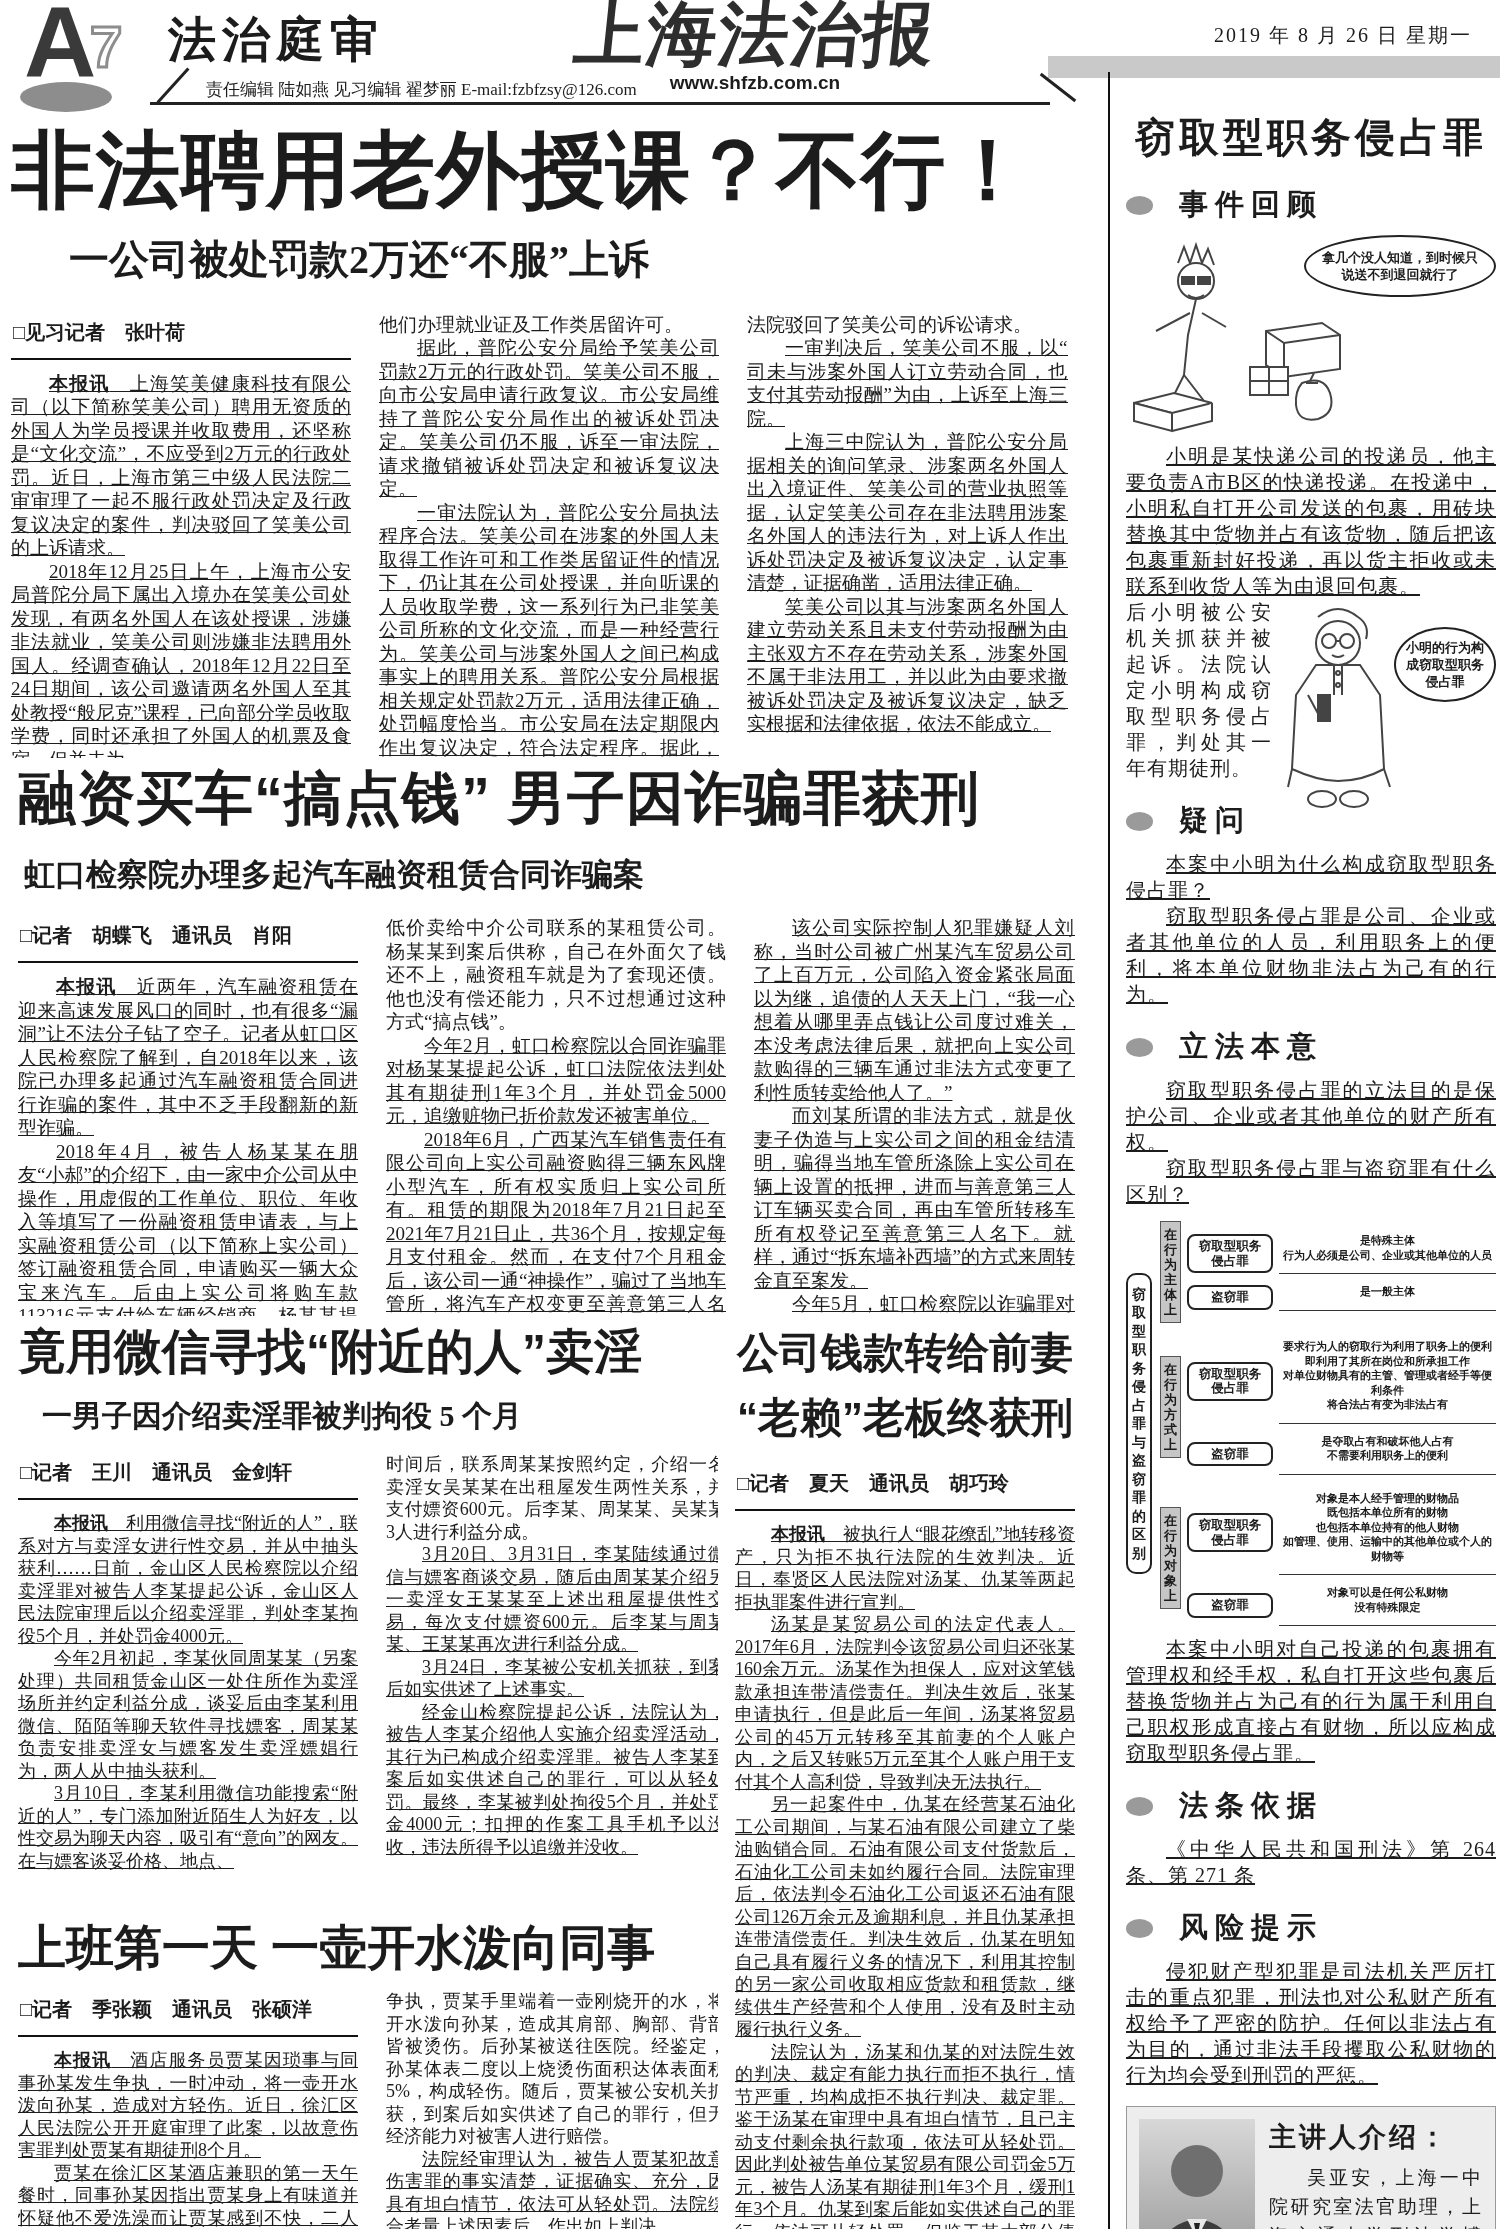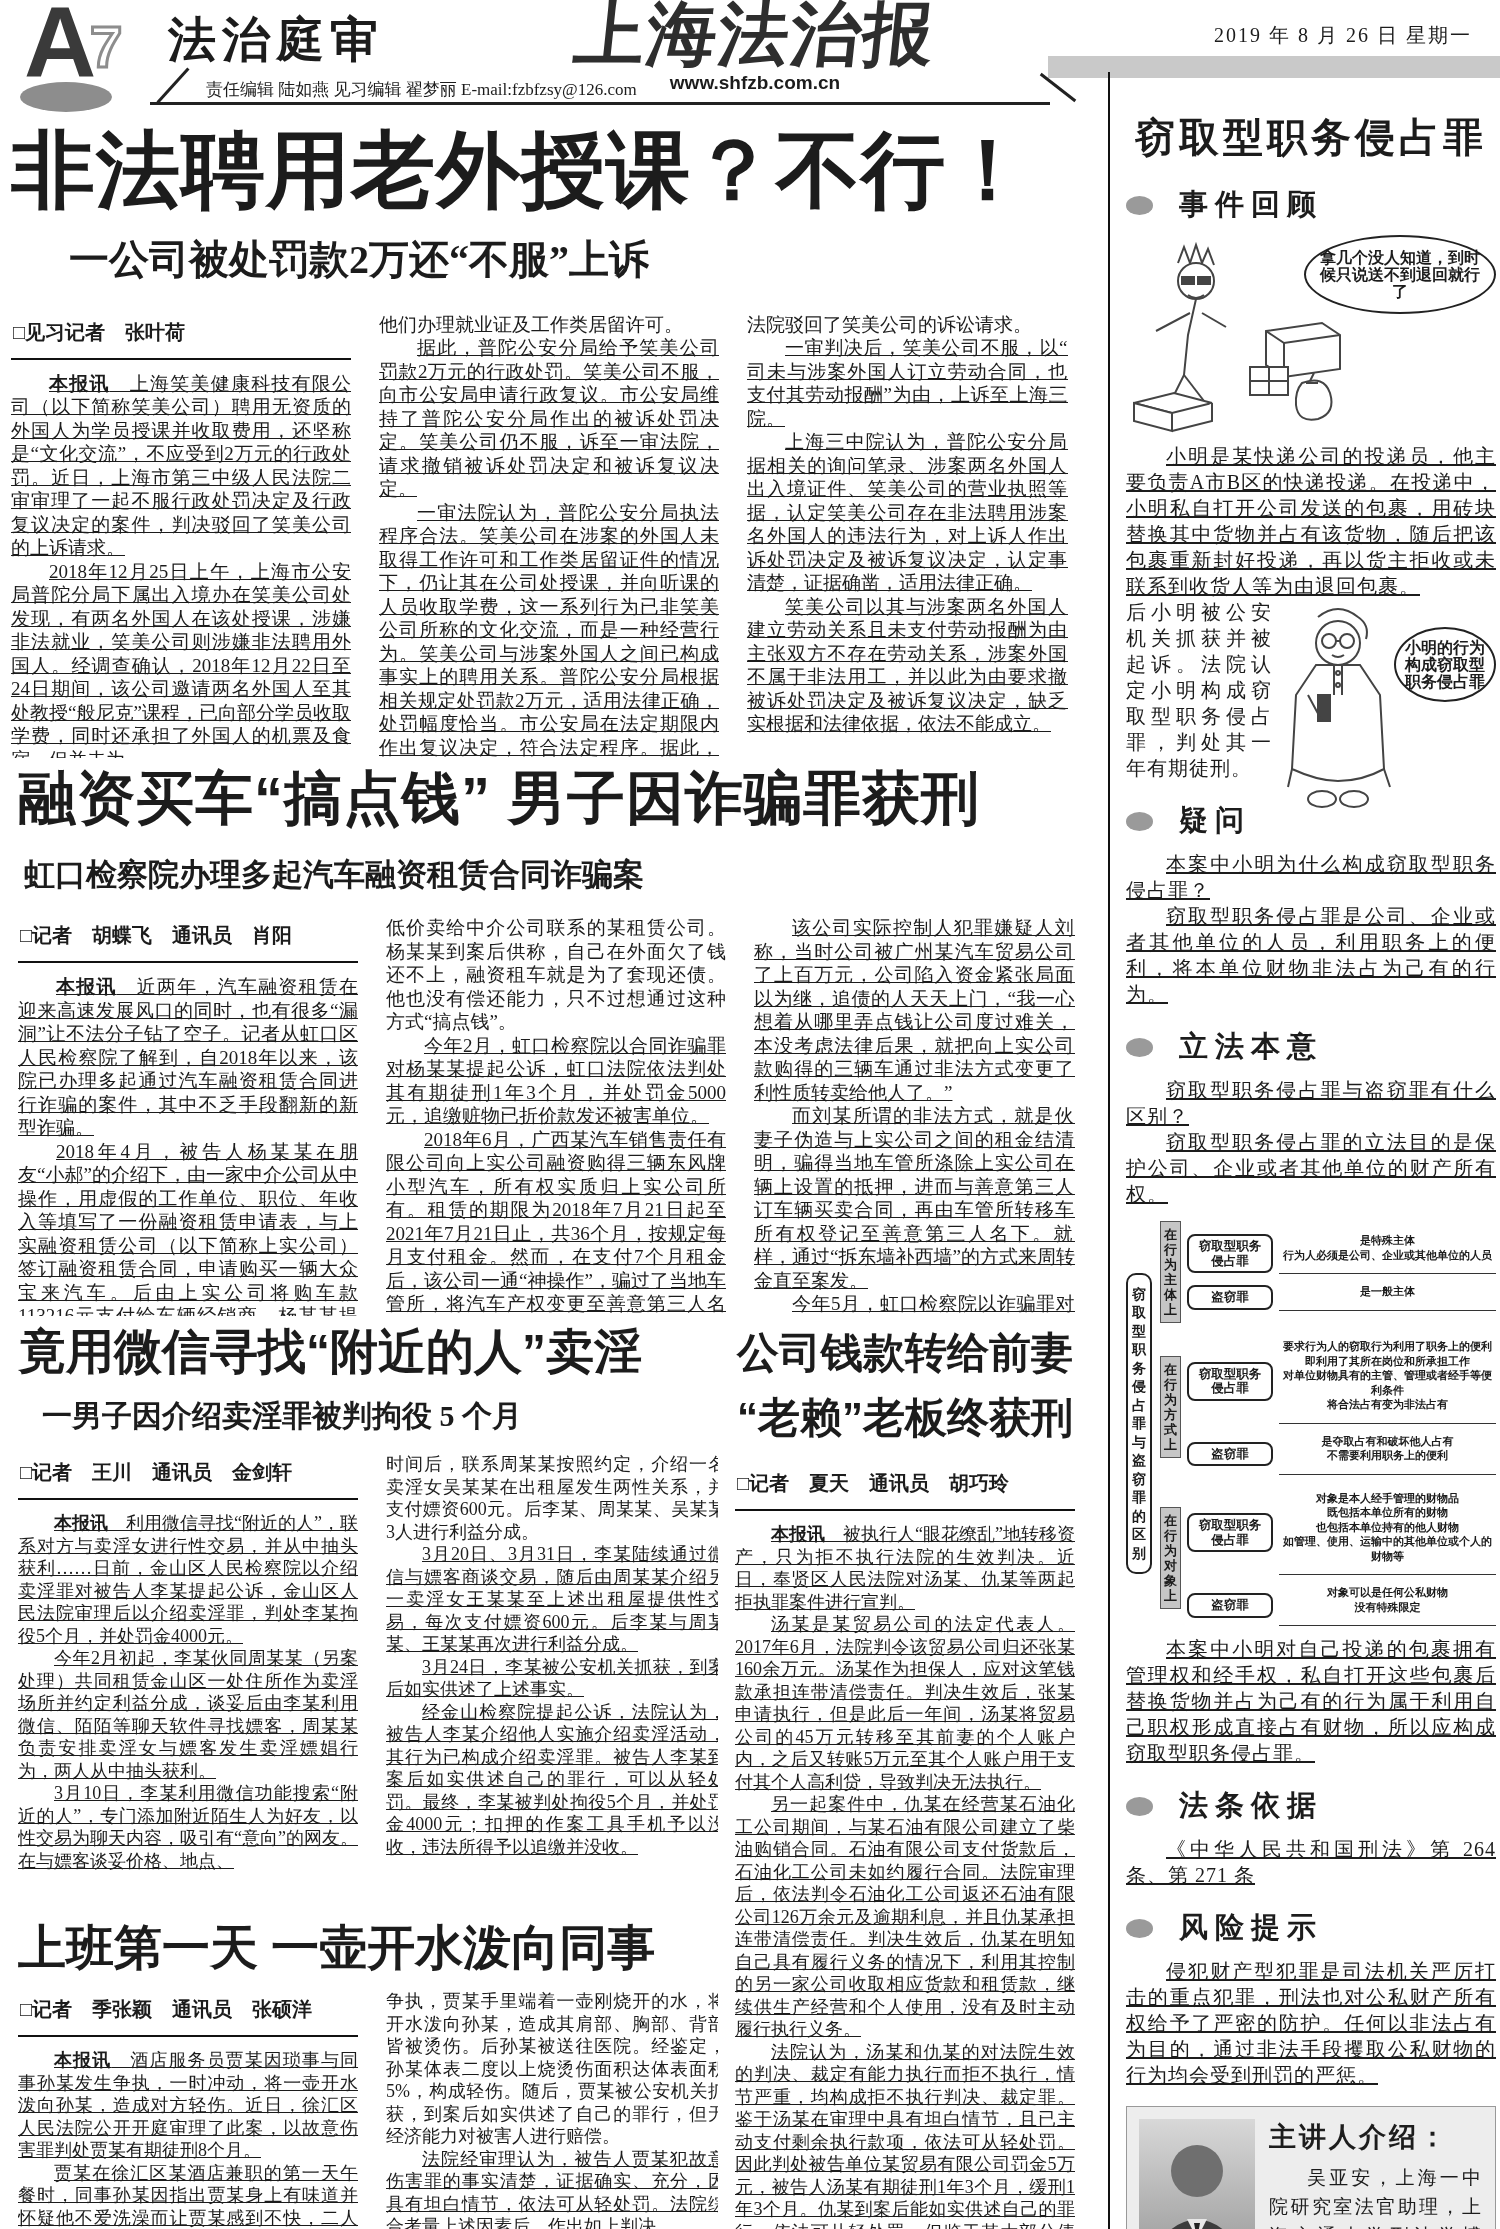--- a/index.html
+++ b/index.html
@@ -50,21 +50,21 @@
            padding:0 4px 0 16px;box-sizing:border-box;overflow:hidden;}
   .sb-title{text-align:center;font-family:"Liberation Sans","DejaVu Sans",sans-serif;
             font-size:40px;font-weight:bold;letter-spacing:4px;margin:38px 0 6px;}
   .sb-sec{display:flex;align-items:center;gap:26px;margin:20px 0 10px;
           font-family:"Liberation Sans","DejaVu Sans",sans-serif;font-weight:bold;font-size:29px;letter-spacing:7px;}
   .sb-dot{width:27px;height:19px;background:#9a9a9a;border-radius:50%;flex:none;}
   .sb-para{margin:0;text-align:justify;font-size:20px;line-height:26px;letter-spacing:1px;}
   .sb-para.ind{text-indent:2em;}
   .cart1{position:relative;height:200px;margin:4px 0 8px;}
   .bubble{border:2px solid #222;border-radius:50%;background:#fff;text-align:center;
-          font-family:"Liberation Sans","DejaVu Sans",sans-serif;font-weight:bold;font-size:16px;line-height:17px;}
+          font-family:"Liberation Sans","DejaVu Sans",sans-serif;font-weight:bold;font-size:13px;line-height:17px;}
   .bub1{position:absolute;right:0;top:0;width:168px;padding:12px 10px;}
   .wrap2{overflow:hidden;}
   .cart2{float:right;width:218px;height:218px;position:relative;margin:0 0 4px 6px;}
   .bub2{position:absolute;right:0;top:28px;width:86px;padding:10px 6px;}
   .law-t{font-size:22px;letter-spacing:2px;}
 
   
   .dg{display:flex;gap:8px;align-items:center;margin:14px 0 10px;}
   .dg-left{border:2px solid #222;border-radius:10px;padding:10px 4px;white-space:pre-line;text-align:center;
            font-family:"Liberation Sans","DejaVu Sans",sans-serif;font-weight:bold;font-size:14px;line-height:18.5px;flex:none;}
@@ -290,22 +290,22 @@
     <div>
         <p class="para ind sb-para">本案中小明为什么构成窃取型职务侵占罪？</p>
         <p class="para ind sb-para">窃取型职务侵占罪是公司、企业或者其他单位的人员，利用职务上的便利，将本单位财物非法占为己有的行为。</p>
       </div>
 
     <div class="sb-sec">
       <span class="sb-dot"></span>
       <span>立法本意</span>
     </div>
     <div>
+        <p class="para ind sb-para">窃取型职务侵占罪的立法目的是保护公司、企业或者其他单位的财产所有权。</p>
         <p class="para ind sb-para">窃取型职务侵占罪与盗窃罪有什么区别？</p>
-        <p class="para ind sb-para">窃取型职务侵占罪的立法目的是保护公司、企业或者其他单位的财产所有权。</p>
       </div>
 
     <div class="dg">
       <div class="dg-left">窃
 取
 型
 职
 务
 侵
 占

